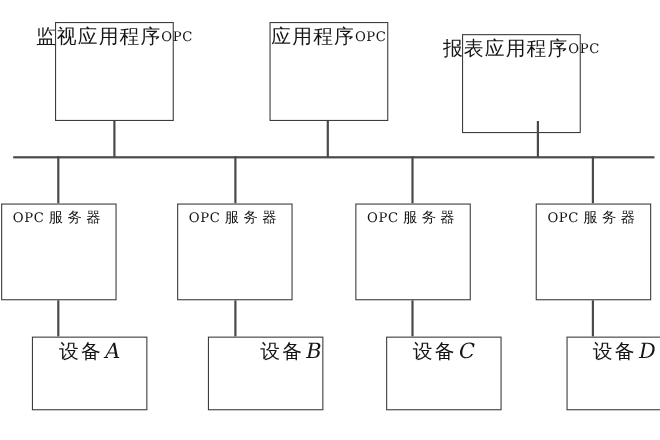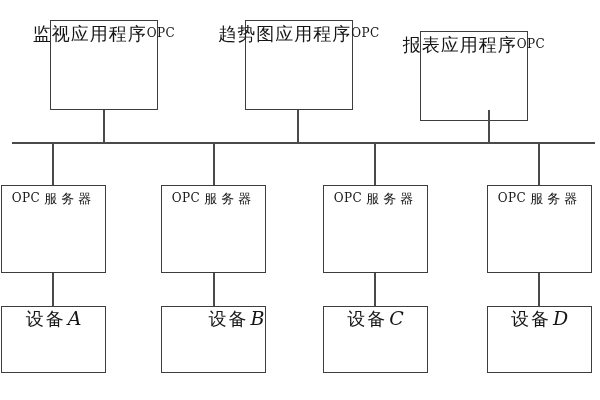--- a/index.html
+++ b/index.html
@@ -17,41 +17,40 @@
     background:#ffffff;
     display:flex;
     flex-direction:row;
     align-items:flex-start;
     justify-content:center;
     text-align:center;
     box-sizing:border-box;
   }
   .top-box{width:108px;height:90px;top:20px;}
   .server-box{width:105px;height:88px;top:185px;}
-  .device-box{width:105px;height:67px;top:306px;}
+  .device-box{width:105px;height:67px;top:306px;margin-left:28px;}
   .zh{font-size:18px;line-height:25px;letter-spacing:1px;white-space:nowrap;}
   .zh-spaced{font-size:13px;line-height:26px;letter-spacing:4px;text-indent:4px;white-space:nowrap;}
   .opc{font-size:12px;line-height:25px;letter-spacing:0.5px;}
   .device-label{font-size:18px;letter-spacing:2px;white-space:nowrap;}
   .device-letter{font-style:italic;font-size:19px;letter-spacing:0;padding-left:2px;}
   .vline{position:absolute;width:2px;background:#4a4a4a;}
   .hline{position:absolute;height:2px;background:#4a4a4a;}
 </style>
 </head>
 <body>
 
 <div id="stage">
 
   <div class="box top-box" style="left:50px;">
     <div class="zh">监视</div>
     <div class="zh">应用程序</div>
     <div class="opc">OPC</div>
   </div>
   <div class="box top-box" style="left:245px;">
-    <div class="zh">趋势图</div>
     <div class="zh">应用程序</div>
     <div class="opc">OPC</div>
   </div>
   <div class="box top-box" style="left:420px;margin-top:11px;">
     <div class="zh">报表</div>
     <div class="zh">应用程序</div>
     <div class="opc">OPC</div>
   </div>
 
   <div class="vline" style="left:103px;top:110px;height:33px;"></div>

